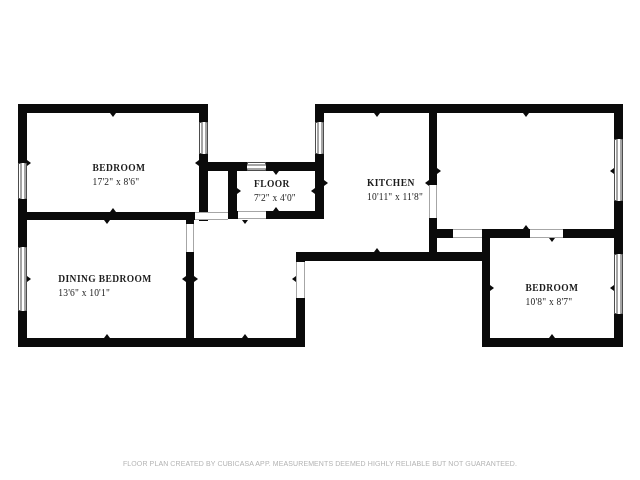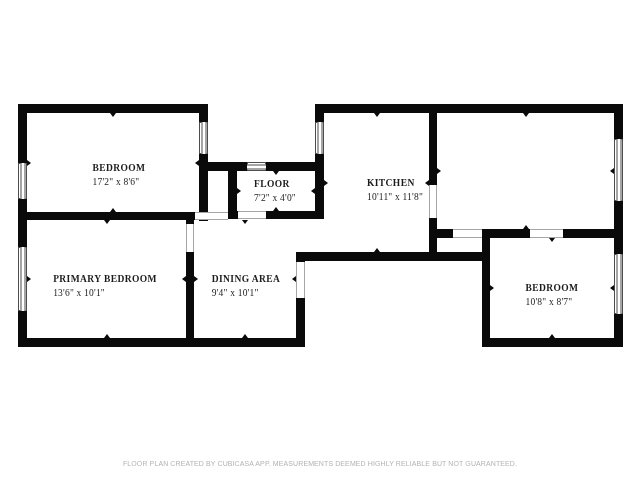--- a/index.html
+++ b/index.html
@@ -98,26 +98,22 @@
     </div>
     <div class="room-label" style="left: 275px; top: 191px;">
       <div class="rname">FLOOR</div>
       <div class="rdims">7'2" x 4'0"</div>
     </div>
     <div class="room-label" style="left: 395px; top: 190px;">
       <div class="rname">KITCHEN</div>
       <div class="rdims">10'11" x 11'8"</div>
     </div>
     <div class="room-label" style="left: 105px; top: 286px;">
-      <div class="rname">PRIMARY BEDROOM</div>
+      <div class="rname">DINING BEDROOM</div>
       <div class="rdims">13'6" x 10'1"</div>
-    </div>
-    <div class="room-label" style="left: 246px; top: 286px;">
-      <div class="rname">DINING AREA</div>
-      <div class="rdims">9'4" x 10'1"</div>
     </div>
     <div class="room-label" style="left: 552px; top: 295px;">
       <div class="rname">BEDROOM</div>
       <div class="rdims">10'8" x 8'7"</div>
     </div>
   <div class="tick tick-down" style="left: 110px; top: 113px;"></div>
       <div class="tick tick-up" style="left: 110px; top: 208px;"></div>
       <div class="tick tick-right" style="left: 27px; top: 160px;"></div>
       <div class="tick tick-left" style="left: 195px; top: 160px;"></div>
       <div class="tick tick-down" style="left: 273px; top: 171px;"></div>

